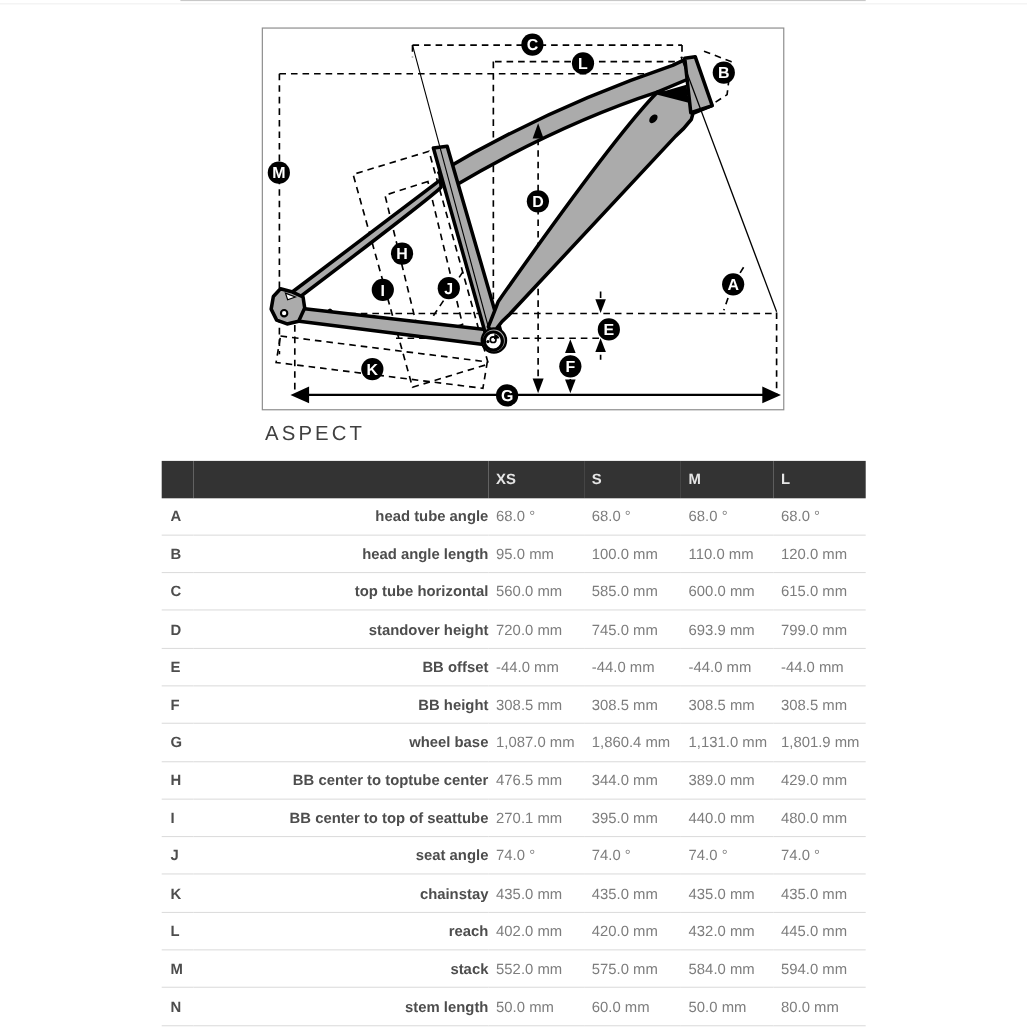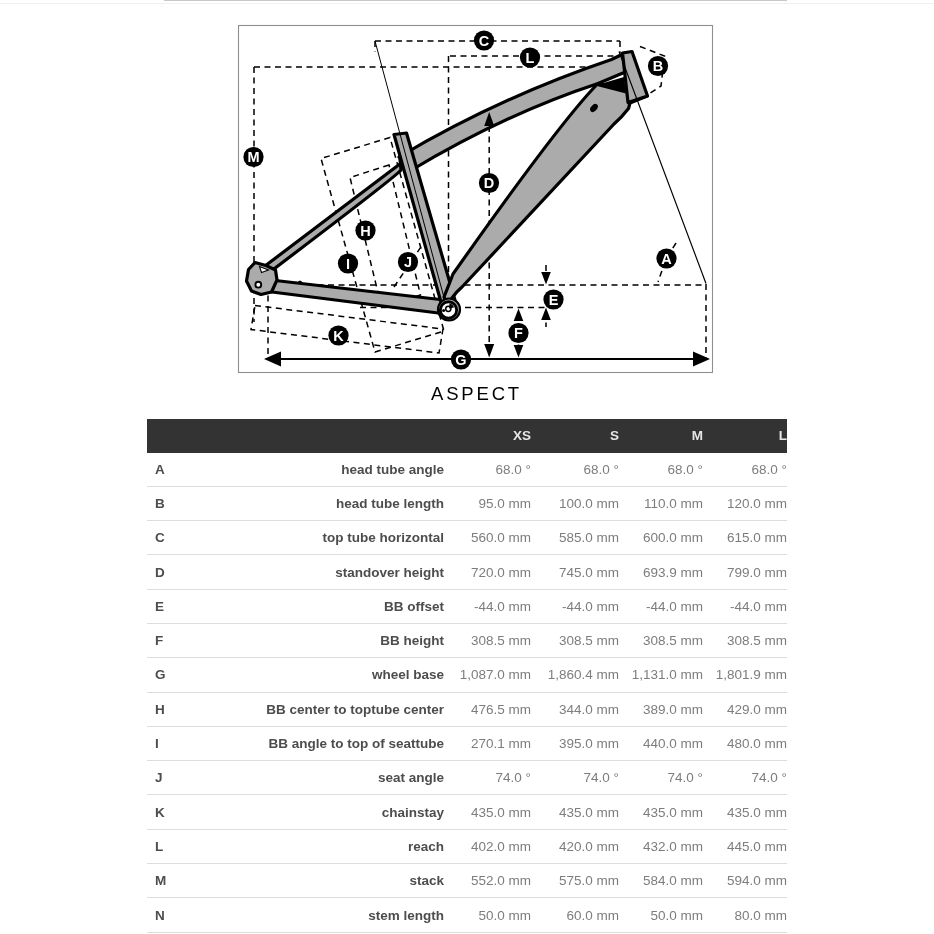--- a/index.html
+++ b/index.html
@@ -4,23 +4,23 @@
 <style>
 html,body{margin:0;padding:0;background:#fff;width:934px;height:934px;overflow:hidden;
 font-family:"Liberation Sans",sans-serif;}
 #stage{position:relative;width:934px;height:934px;}
 .tbl{position:absolute;left:147px;top:419px;width:640px;border-collapse:collapse;table-layout:fixed;}
 .tbl th{background:#333;color:#e6e6e6;font-size:13.5px;font-weight:bold;text-align:left;height:33.5px;padding:0;}
 .tbl td{font-size:13.5px;height:33.3px;padding:0;border-bottom:1px solid #ddd;color:#7d7d7d;}
 .tbl td.ltr{color:#4d4d4d;font-weight:bold;}
 .tbl td.nm{color:#4d4d4d;font-weight:bold;text-align:right;}
 .tbl td.p8,.tbl th.p8{padding-left:8px;}
-.tbl td.p7,.tbl th.p7{padding-left:7px;text-align:right;}
-#title{position:absolute;left:238px;top:383px;width:474px;text-align:center;
-font-size:18.5px;letter-spacing:2.8px;text-indent:3px;color:#000000;}
+.tbl td.p7,.tbl th.p7{padding-left:7px;}
+#title{position:absolute;left:238px;top:383px;width:474px;
+font-size:18.5px;letter-spacing:2.8px;text-indent:3px;color:#404040;}
 #topline{position:absolute;left:164px;top:0;width:623px;height:1px;background:#c8c8c8;}
 #topline2{position:absolute;left:0;top:3px;width:934px;height:1px;background:#f0f0f0;}
 </style>
 </head>
 <body>
 <div id="stage">
 
 <div id="topline"></div>
 <div id="topline2"></div>
 
@@ -173,21 +173,21 @@
 <tr>
           <td class="ltr p8">A</td>
           <td class="nm p8">head tube angle</td>
           <td class="p7">68.0 °</td>
           <td class="p7">68.0 °</td>
           <td class="p7">68.0 °</td>
           <td class="p7">68.0 °</td>
         </tr>
 <tr>
           <td class="ltr p8">B</td>
-          <td class="nm p8">head tube length</td>
+          <td class="nm p8">head angle length</td>
           <td class="p7">95.0 mm</td>
           <td class="p7">100.0 mm</td>
           <td class="p7">110.0 mm</td>
           <td class="p7">120.0 mm</td>
         </tr>
 <tr>
           <td class="ltr p8">C</td>
           <td class="nm p8">top tube horizontal</td>
           <td class="p7">560.0 mm</td>
           <td class="p7">585.0 mm</td>
@@ -229,21 +229,21 @@
 <tr>
           <td class="ltr p8">H</td>
           <td class="nm p8">BB center to toptube center</td>
           <td class="p7">476.5 mm</td>
           <td class="p7">344.0 mm</td>
           <td class="p7">389.0 mm</td>
           <td class="p7">429.0 mm</td>
         </tr>
 <tr>
           <td class="ltr p8">I</td>
-          <td class="nm p8">BB angle to top of seattube</td>
+          <td class="nm p8">BB center to top of seattube</td>
           <td class="p7">270.1 mm</td>
           <td class="p7">395.0 mm</td>
           <td class="p7">440.0 mm</td>
           <td class="p7">480.0 mm</td>
         </tr>
 <tr>
           <td class="ltr p8">J</td>
           <td class="nm p8">seat angle</td>
           <td class="p7">74.0 °</td>
           <td class="p7">74.0 °</td>

